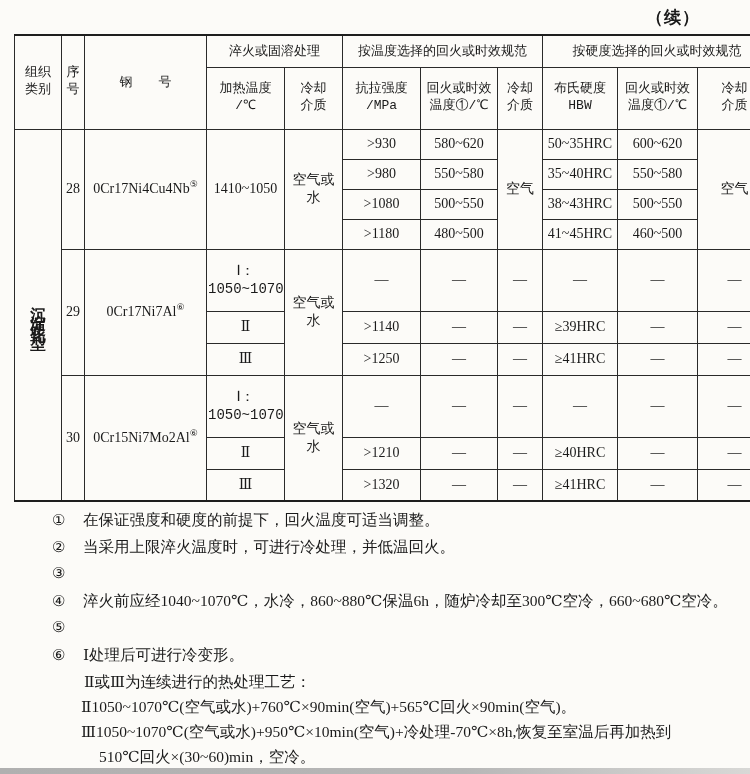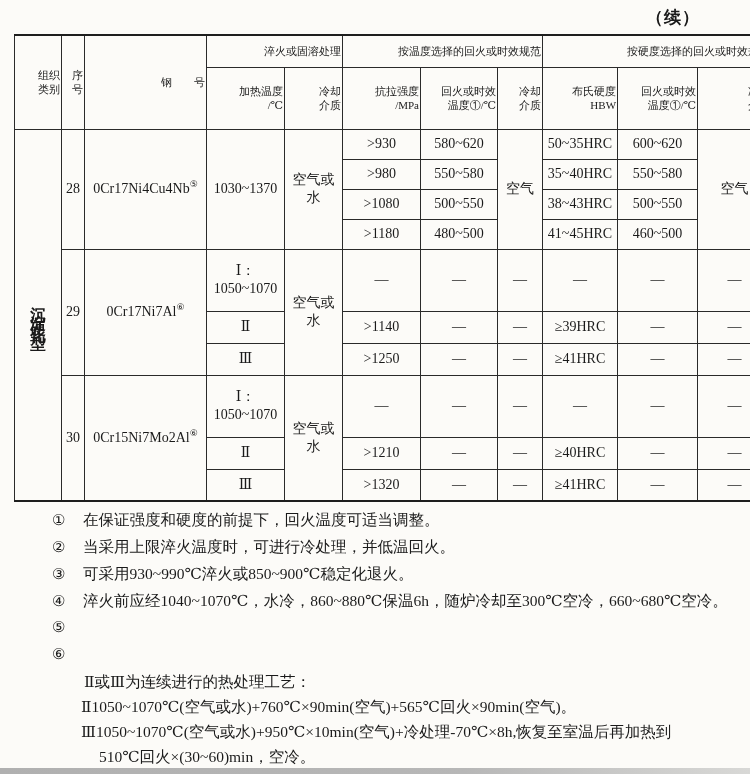--- a/index.html
+++ b/index.html
@@ -13,22 +13,22 @@
   }
   .table-wrap{position:absolute;top:34px;left:14px;width:736px;overflow:hidden;}
   table.spec{
     border-collapse:collapse;table-layout:fixed;width:757px;
     border-top:2px solid #1e1e1e;border-bottom:2px solid #1e1e1e;
   }
   table.spec th,table.spec td{
     border:1px solid #2a2a2a;font-weight:normal;text-align:center;vertical-align:middle;
     padding:0 1px;font-size:14px;line-height:1.3;overflow:hidden;
   }
-  table.spec th{font-size:11px;text-align:right;}
-  .pre{white-space:pre-line;}
+  table.spec th{font-size:13px;}
+  .pre{white-space:pre-line;font-family:Liberation Mono, monospace;}
   .num{font-size:14.5px;letter-spacing:0;margin-top:24px;}
   sup{font-size:9px;vertical-align:super;line-height:0;}
   .v-label{
     display:inline-block;writing-mode:vertical-rl;text-orientation:upright;
     font-size:15.5px;letter-spacing:7px;font-weight:bold;
   }
   tr.r-ghead{height:32px;}
   tr.r-shead{height:62px;}
   tr.r-std{height:30px;}
   tr.r-tall{height:62px;}
@@ -94,21 +94,21 @@
       <th class="pre">回火或时效
 温度①/℃</th>
       <th class="pre">冷却
 介质</th>
     </tr>
 
     <tr class="r-std">
       <td rowspan="10"><span class="v-label">沉淀硬化型</span></td>
       <td rowspan="4" class="num">28</td>
       <td rowspan="4" class="num"><span>0Cr17Ni4Cu4Nb</span><sup>⑤</sup></td>
-      <td rowspan="4" class="num">1030~1370</td>
+      <td rowspan="4" class="num">1410~1050</td>
       <td rowspan="4">空气或水</td>
       <td class="num">&gt;930</td>
       <td class="num">580~620</td>
       <td rowspan="4">空气</td>
       <td class="num">50~35HRC</td>
       <td class="num">600~620</td>
       <td rowspan="4">空气</td>
     </tr>
 
     <tr class="r-std">
@@ -203,31 +203,31 @@
   <div class="fn-item">
     <span class="fn-marker">①</span>
     <span class="fn-text">在保证强度和硬度的前提下，回火温度可适当调整。</span>
   </div>
   <div class="fn-item">
     <span class="fn-marker">②</span>
     <span class="fn-text">当采用上限淬火温度时，可进行冷处理，并低温回火。</span>
   </div>
   <div class="fn-item">
     <span class="fn-marker">③</span>
-    <span class="fn-text">可采用930~990℃淬火或850~900℃稳定化退火。</span>
   </div>
   <div class="fn-item">
     <span class="fn-marker">④</span>
     <span class="fn-text">淬火前应经1040~1070℃，水冷，860~880℃保温6h，随炉冷却至300℃空冷，660~680℃空冷。</span>
   </div>
   <div class="fn-item">
     <span class="fn-marker">⑤</span>
   </div>
   <div class="fn-item">
     <span class="fn-marker">⑥</span>
+    <span class="fn-text">Ⅰ处理后可进行冷变形。</span>
   </div>
   <div class="fn-cont c1">Ⅱ或Ⅲ为连续进行的热处理工艺：</div>
   <div class="fn-cont c2">Ⅱ1050~1070℃(空气或水)+760℃×90min(空气)+565℃回火×90min(空气)。</div>
   <div class="fn-cont c3">Ⅲ1050~1070℃(空气或水)+950℃×10min(空气)+冷处理-70℃×8h,恢复至室温后再加热到</div>
   <div class="fn-cont c4">510℃回火×(30~60)min，空冷。</div>
 </div>
 
 <div class="scan-bottom"></div>
 
 </body></html>

